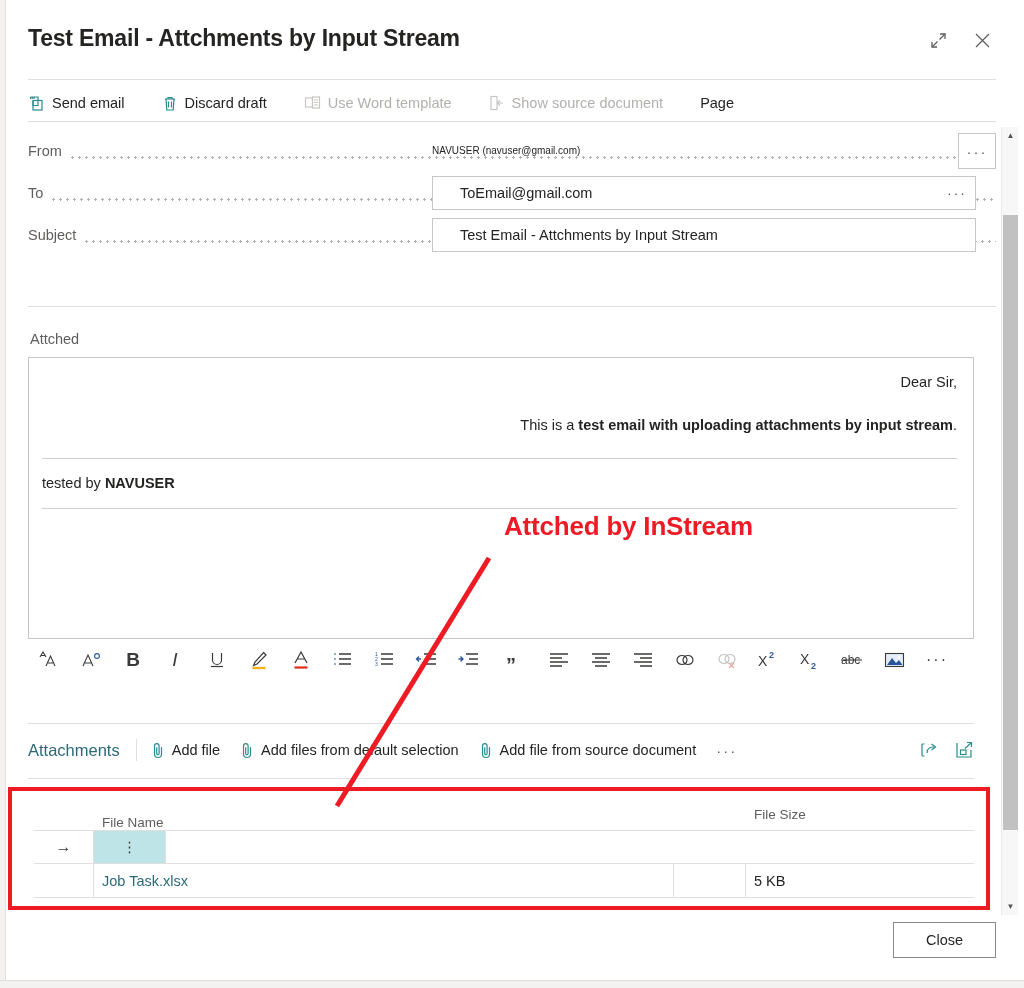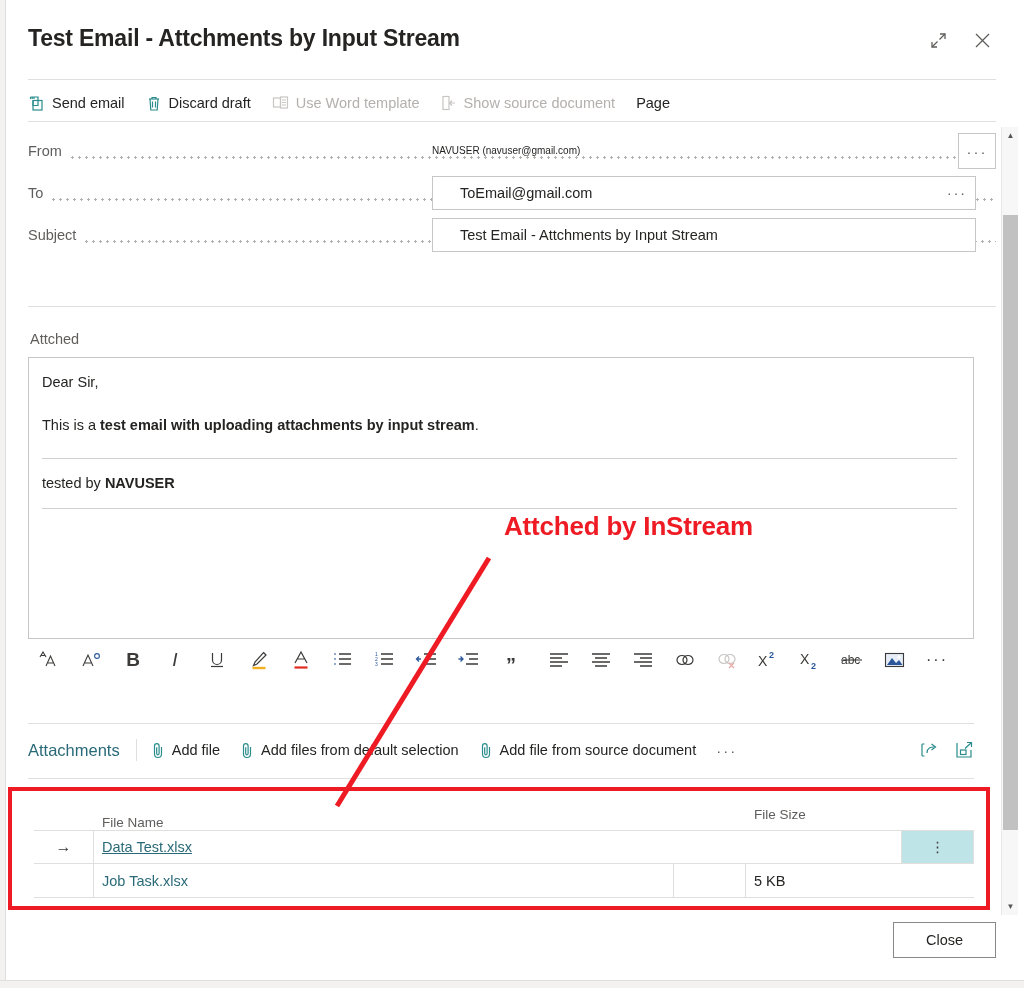--- a/index.html
+++ b/index.html
@@ -17,21 +17,21 @@
   .edge-bottom { position:absolute; left:0; bottom:0; width:1024px; height:8px; background:#f3f2f1; border-top:1px solid #e1dfdd; }
 
   
   .hdr { position:absolute; left:28px; top:14px; width:968px; height:58px; }
   .hdr-title { font-size:23px; font-weight:600; color:#252423; letter-spacing:-0.2px; line-height:48px; }
   .hdr-btns { position:absolute; right:0; top:12px; display:flex; gap:16px; align-items:center; }
   .icobtn { width:28px; height:28px; display:flex; align-items:center; justify-content:center; cursor:pointer; color:#605e5c; }
   .hdr-rule { position:absolute; left:28px; top:79px; width:968px; height:1px; background:#e1dfdd; }
 
   
-  .cmdbar { position:absolute; left:28px; top:87px; width:968px; height:32px; display:flex; align-items:center; gap:0px; }
+  .cmdbar { position:absolute; left:28px; top:87px; width:968px; height:32px; display:flex; align-items:center; gap:16px; }
   .cmd { display:flex; align-items:center; gap:7px; font-size:14.5px; color:#252423; cursor:pointer; padding:0 11px 0 0; margin-right:10px; white-space:nowrap; }
   .cmd .ci { color:#2a8c8c; display:flex; align-items:center; }
   .cmd.disabled { color:#b3b0ad; cursor:default; }
   .cmd.disabled .ci { color:#c8c6c4; }
   .cmd.plain { color:#252423; }
   .cmdbar-rule { position:absolute; left:28px; top:121px; width:968px; height:1px; background:#e1dfdd; }
 
   
   .fields { position:absolute; left:28px; top:130px; width:968px; }
   .frow { position:relative; height:42px; display:flex; align-items:center; }
@@ -44,21 +44,21 @@
   .dots { letter-spacing:2px; font-size:15px; color:#605e5c; line-height:1; }
   .finput { position:absolute; left:404px; top:4px; width:544px; height:34px; border:1px solid #c8c6c4; background:#fff; display:flex; align-items:center; padding:0 8px 0 10px; font-size:14.5px; color:#252423; cursor:text; }
   .finput .ivalue { flex:1;margin-left:17px; }
   .finput .idots { color:#605e5c; letter-spacing:2px; font-size:14px; cursor:pointer; }
   .fields-rule { position:absolute; left:28px; top:306px; width:968px; height:1px; background:#e1dfdd; }
 
   
   .msg-label { position:absolute; left:30px; top:331px; font-size:14.5px; color:#605e5c; }
   .msg-box { position:absolute; left:28px; top:357px; width:946px; height:282px; border:1px solid #c8c6c4; background:#fff; }
   .msg-inner { padding:14px 16px 0 13px; font-size:14.5px; color:#252423; line-height:1.45; }
-  .msg-p { margin:0 0 22px 0; }
+  .msg-p { margin:0 0 22px 0;text-align:right; }
   .msg-hr { height:1px; background:#d2d0ce; margin:0 0 0 0; }
   .msg-line { padding:14px 0 14px 0; margin:0; }
   .msg-thanks { margin:25px 0 0 0; }
   .msg-box b { font-weight:700; }
 
   
   .etb { position:absolute; left:28px; top:640px; width:946px; height:40px; display:flex; align-items:center; }
   .etb-item { width:42px; height:38px; display:flex; align-items:center; justify-content:center; cursor:pointer; color:#3b3a39; font-size:17px; }
   .etb-gap { width:6px; }
 
@@ -398,23 +398,20 @@
   <div class="tbl">
     <div class="thead">
       <span class="th-arrow"></span>
       <span class="th-name">File Name</span>
       <span class="th-kebab"></span>
       <span class="th-size">File Size</span>
     </div>
 
     <div class="trow">
       <span class="td-arrow">→</span>
-      <span class="td-name">
-        <a>Data Test.xlsx</a>
-      </span>
       <span class="td-kebab active">⋮</span>
     </div>
 
     <div class="trow">
       <span class="td-arrow"></span>
       <span class="td-name">
         <a class="plain">Job Task.xlsx</a>
       </span>
       <span class="td-kebab"></span>
       <span class="td-size">5 KB</span>

